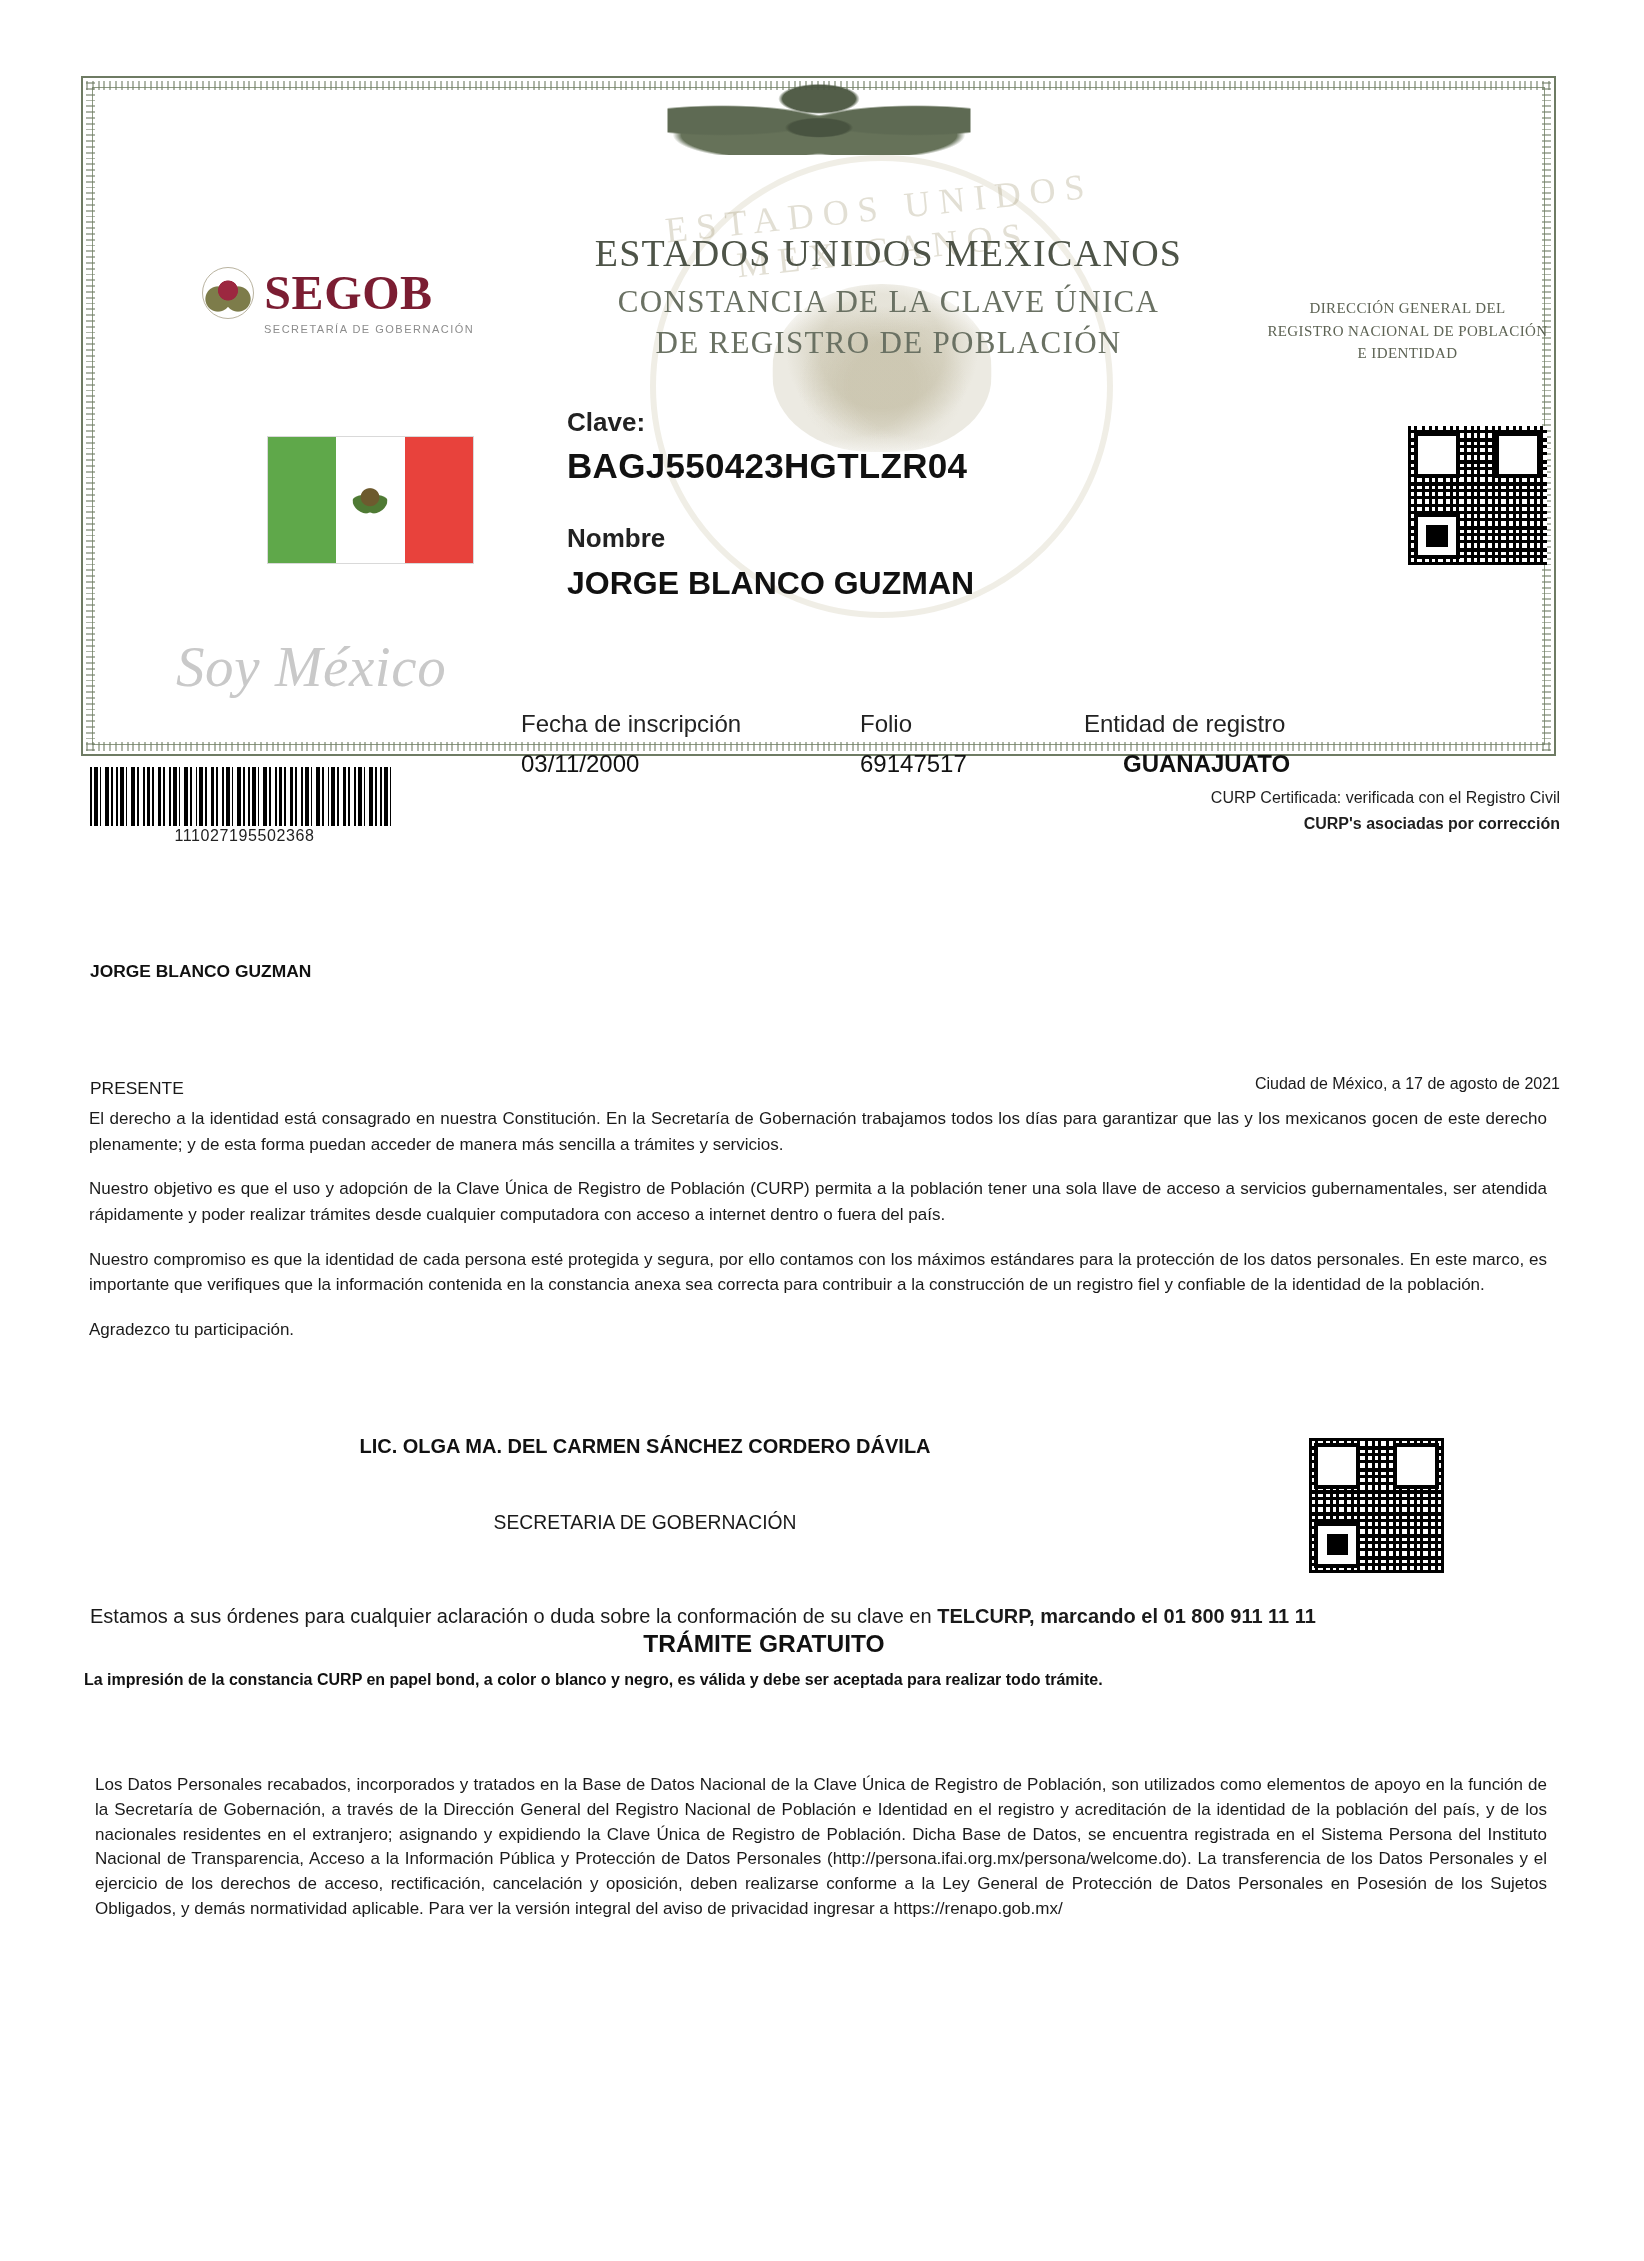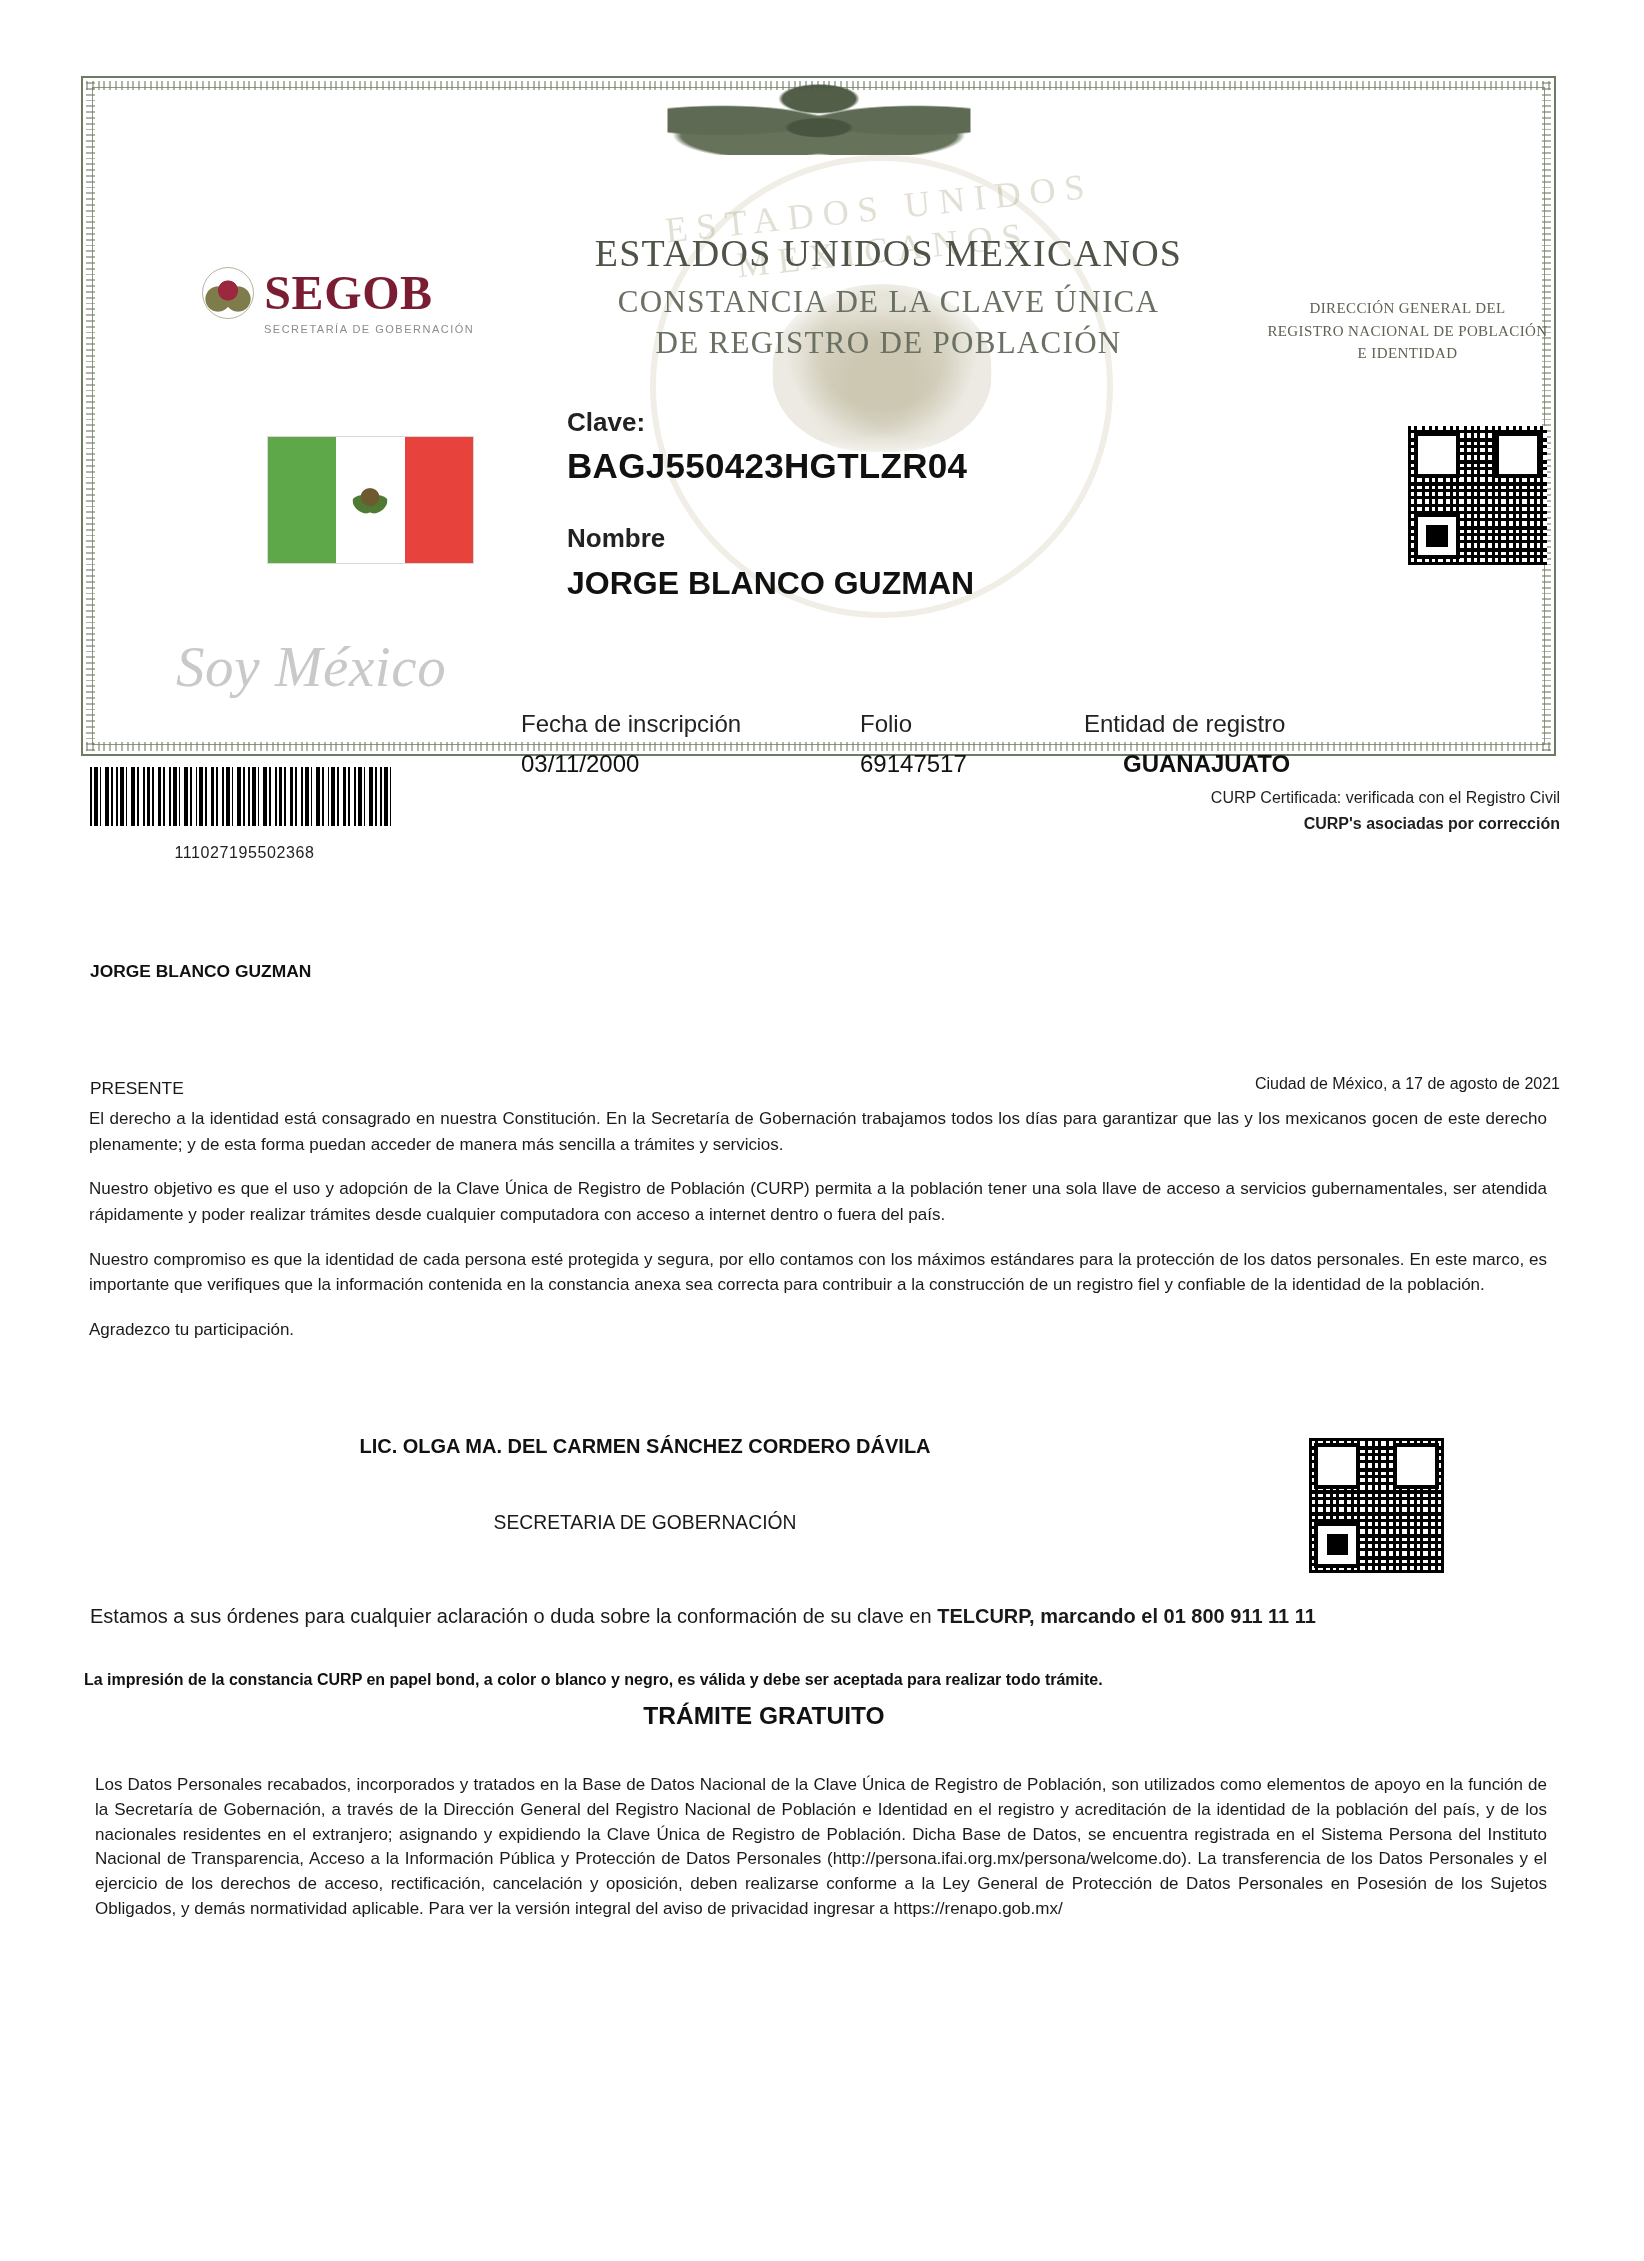--- a/index.html
+++ b/index.html
@@ -282,21 +282,21 @@
   .barcode {
     width: 303px;
     height: 59px;
     background-image:
       repeating-linear-gradient(90deg,
         #000 0 1.9px, #fff 1.9px 3.9px, #000 3.9px 7.7px, #fff 7.7px 9.7px,
         #000 9.7px 11px, #fff 11px 15px, #000 15px 18.7px, #fff 18.7px 20.6px,
         #000 20.6px 22.6px, #fff 22.6px 26.4px);
   }
   .barcode-num {
-    margin-top: 18px;
+    margin-top: 1px;
     text-align: center;
     font-size: 16px;
     color: #222;
     letter-spacing: 0.6px;
   }
 
   .cert-note {
     position: absolute;
     right: 84px;
     top: 785px;
@@ -379,21 +379,21 @@
   .impresion {
     position: absolute;
     left: 84px;
     top: 1671px;
     font-size: 16px;
     font-weight: bold;
     color: #111;
   }
   .tramite {
     position: absolute;
-    left: 0; top: 1702px; width: 1528px;
+    left: 0; top: 1630px; width: 1528px;
     text-align: center;
     font-size: 24.5px;
     font-weight: bold;
     color: #111;
   }
 
   .privacy {
     position: absolute;
     left: 95px;
     top: 1773px;

